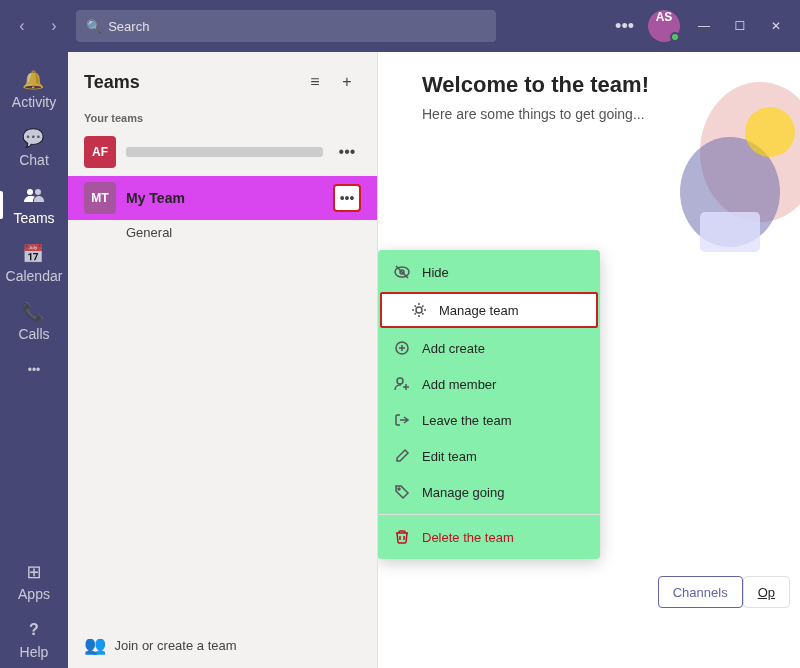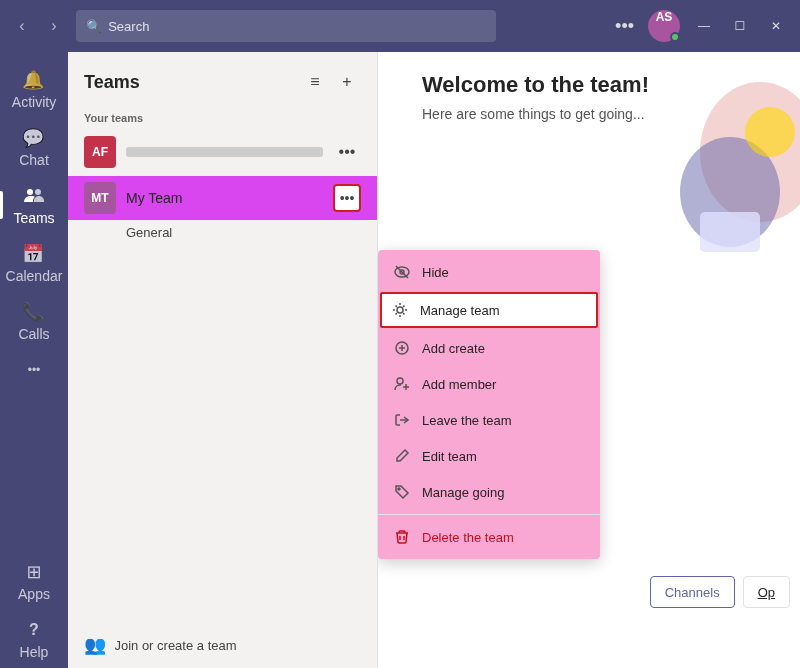--- a/index.html
+++ b/index.html
@@ -203,21 +203,21 @@
       width: 32px; height: 32px;
       border-radius: 4px;
       background: #a855a0;
       color: white;
       font-size: 12px;
       font-weight: 600;
       display: flex; align-items: center; justify-content: center;
     }
     .team-name-mt {
       font-size: 14px;
-      font-weight: 400;
+      font-weight: 700;
       color: #252525;
       flex: 1;
     }
     .three-dots-btn {
       width: 28px; height: 28px;
       border: 2px solid #cc2020;
       border-radius: 4px;
       background: white;
       cursor: pointer;
       display: flex; align-items: center; justify-content: center;
@@ -250,41 +250,41 @@
       position: relative;
       overflow: hidden;
     }
 
     
     .context-menu {
       position: absolute;
       top: 198px;
       left: 0px;
       width: 222px;
-      background: #f9a8d4;
+      background: #86efac;
       border-radius: 4px;
       box-shadow: 0 4px 16px rgba(0,0,0,0.2);
       z-index: 100;
       padding: 4px 0;
     }
     .menu-item {
       display: flex;
       align-items: center;
       padding: 8px 14px;
       gap: 10px;
       font-size: 13px;
       color: #252525;
       cursor: pointer;
     }
     .menu-item.highlighted {
       background: #fff;
       border: 2px solid #cc2020;
       border-radius: 2px;
       margin: 2px 2px;
-      padding: 6px 8px;
+      padding: 6px 27px;
     }
     .menu-icon {
       width: 20px; height: 20px;
       display: flex; align-items: center; justify-content: center;
       font-size: 16px;
       color: #555;
     }
     .menu-divider {
       height: 1px;
       background: #e1e1e1;
@@ -556,19 +556,19 @@
             <path d="M5 4V3a1 1 0 011-1h4a1 1 0 011 1v1"></path>
             <path d="M3 4l1 9a1 1 0 001 1h6a1 1 0 001-1l1-9"></path>
             <line x1="6" y1="7" x2="6" y2="11"></line>
             <line x1="10" y1="7" x2="10" y2="11"></line>
           </svg>
         </span>
         <span>Delete the team</span>
       </div>
     </div>
 
-    <div style="position:absolute; bottom:60px; right:10px; display:flex; gap:8px;">
+    <div style="position:absolute; bottom:60px; right:10px; display:flex; ">
       <button class="channels-btn">Channels</button>
       <button class="open-btn">Op</button>
     </div>
   </div>
 
 </div>
 
 </body></html>

